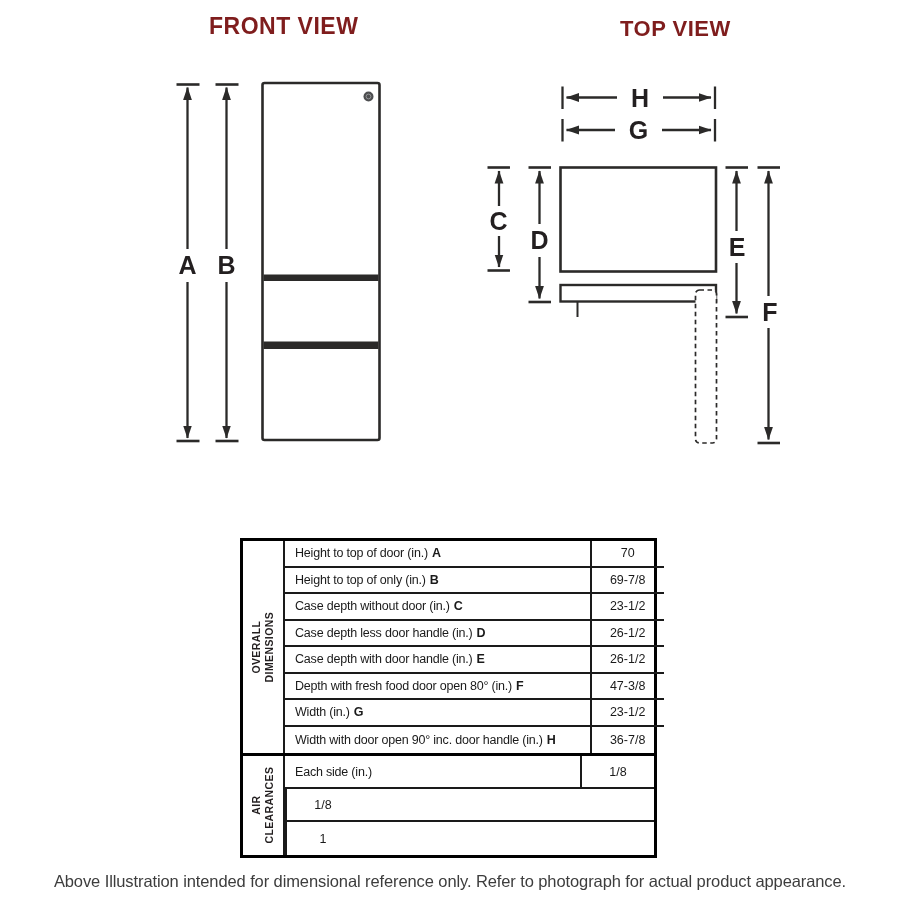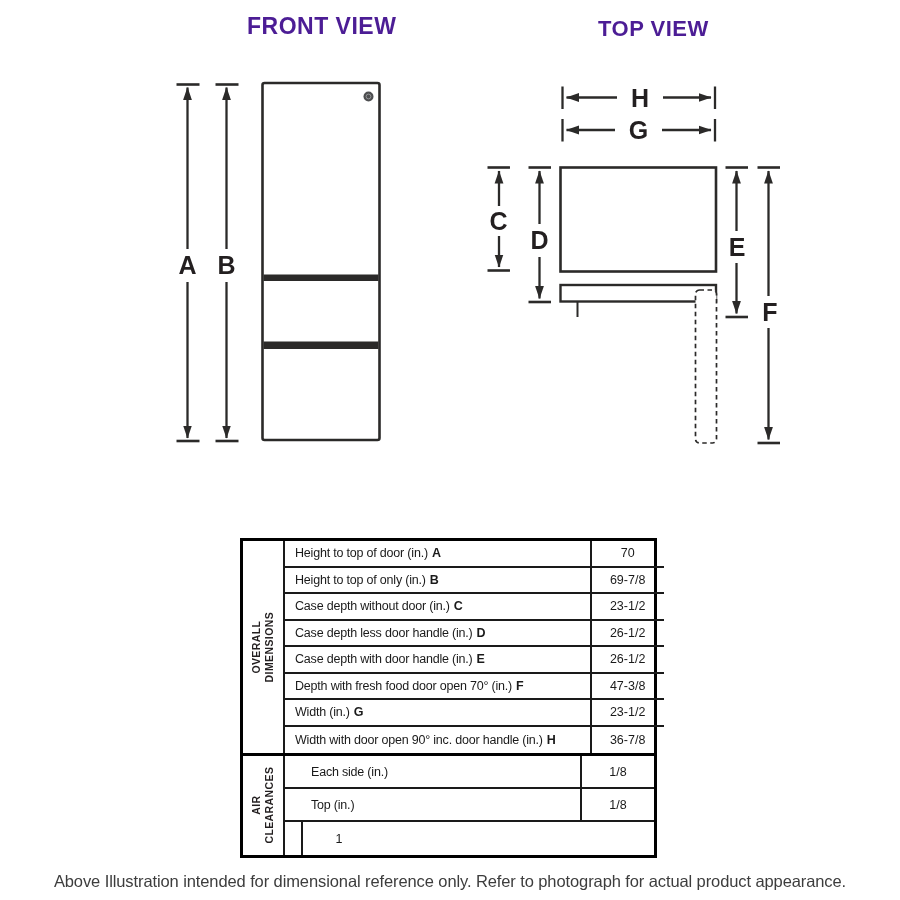--- a/index.html
+++ b/index.html
@@ -1,30 +1,30 @@
 <!DOCTYPE html>
 <html><head>
 <meta charset="utf-8">
 <style>
   html,body{margin:0;padding:0;background:#ffffff;}
   body{width:900px;height:900px;position:relative;font-family:"Liberation Sans",sans-serif;color:#1a1a1a;overflow:hidden;}
   .abs{position:absolute;}
-  .view-title{font-weight:bold;font-size:23px;letter-spacing:.5px;color:#4c1d95;margin-left:38px;}
+  .view-title{font-weight:bold;font-size:23px;letter-spacing:.5px;color:#7f1d1d;}
   #front-title{left:209px;top:13px;}
-  #top-title{left:560px;top:16px;font-size:22px;}
+  #top-title{left:620px;top:16px;font-size:22px;}
   
   .dim-table{left:240px;top:538px;width:417px;border:3px solid #000;box-sizing:border-box;background:#fff;}
   .section{display:flex;}
   .section + .section{border-top:3px solid #000;}
   .section-header{width:42px;border-right:2px solid #1a1a1a;display:flex;align-items:center;justify-content:center;box-sizing:border-box;}
   .vtext{transform:rotate(-90deg);white-space:nowrap;font-weight:bold;font-size:10.5px;letter-spacing:.4px;text-align:center;line-height:1.25;color:#231f20;}
   .rows{flex:1;display:flex;flex-direction:column;}
   .row{display:flex;height:26.5px;border-bottom:2px solid #1a1a1a;box-sizing:border-box;}
   .rows .row:last-child{border-bottom:none;gap:34px;}
-  .sec-air .row{height:33px;padding-left:16px;}
+  .sec-air .row{height:33px;}
   .row-label{flex:1;display:flex;align-items:center;padding-left:10px;font-size:12.5px;letter-spacing:-0.2px;white-space:nowrap;color:#1a1a1a;box-sizing:border-box;}
   .row-letter{font-weight:bold;margin-left:4px;}
   .row-value{width:74px;border-left:2px solid #1a1a1a;display:flex;align-items:center;justify-content:center;font-weight:normal;font-size:12.5px;box-sizing:border-box;}
   
   #footer-note{left:0;top:872px;width:900px;text-align:center;font-size:16.5px;color:#3d3d3d;letter-spacing:-0.1px;}
   
   #diagram{left:0;top:0;}
   .dim-letter{font-family:"Liberation Sans",sans-serif;font-weight:bold;font-size:25px;fill:#231f20;}
 </style>
 </head>
@@ -164,21 +164,21 @@
       </div>
       <div class="row">
         <div class="row-label">
             <span>Case depth with door handle (in.)</span>
             <span class="row-letter">E</span>
           </div>
         <div class="row-value">26-1/2</div>
       </div>
       <div class="row">
         <div class="row-label">
-            <span>Depth with fresh food door open 70° (in.)</span>
+            <span>Depth with fresh food door open 80° (in.)</span>
             <span class="row-letter">F</span>
           </div>
         <div class="row-value">47-3/8</div>
       </div>
       <div class="row">
         <div class="row-label">
             <span>Width (in.)</span>
             <span class="row-letter">G</span>
           </div>
         <div class="row-value">23-1/2</div>
@@ -201,23 +201,20 @@
       </div>
     </div>
     <div class="rows">
       <div class="row">
         <div class="row-label">
             <span>Each side (in.)</span>
           </div>
         <div class="row-value">1/8</div>
       </div>
       <div class="row">
-        <div class="row-label">
-            <span>Top (in.)</span>
-          </div>
         <div class="row-value">1/8</div>
       </div>
       <div class="row">
         <div class="row-value">1</div>
       </div>
     </div>
   </div>
 
 </div>
 

